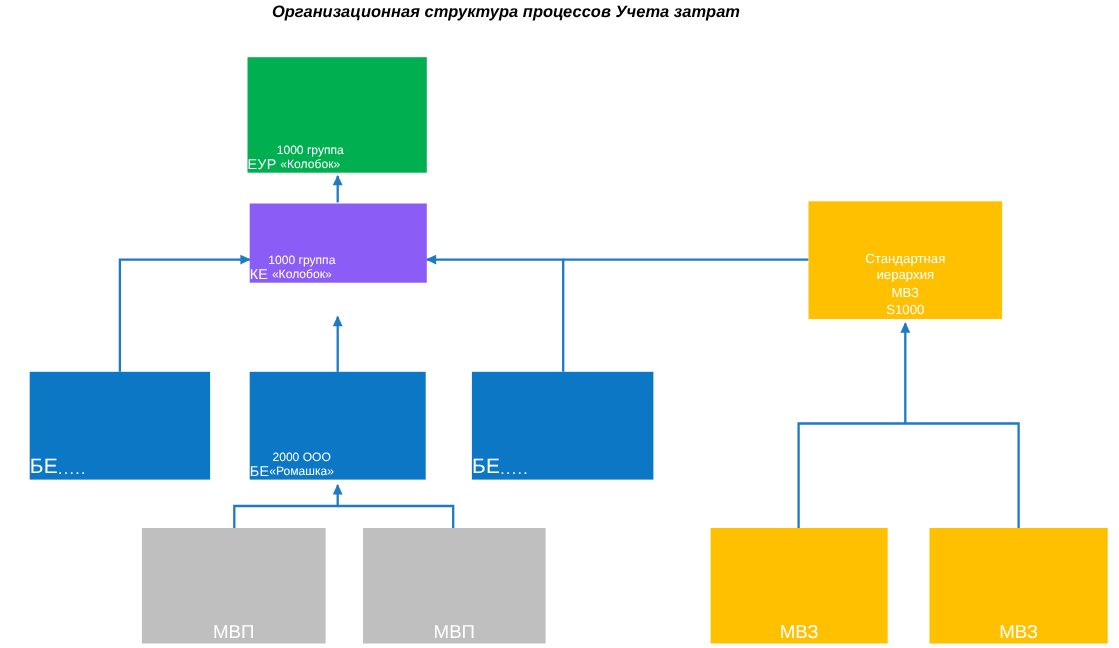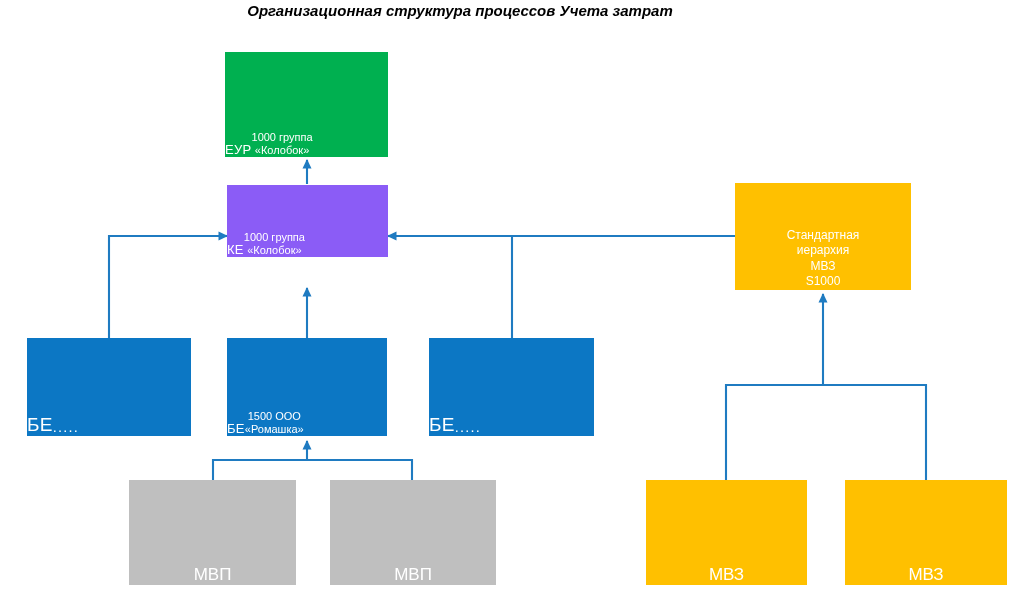--- a/index.html
+++ b/index.html
@@ -150,21 +150,21 @@
 S1000</div>
   </div>
 
   <div class="node" id="node-be-1">
     <div class="ttl big">БЕ</div>
     <div class="dots">.....</div>
   </div>
 
   <div class="node" id="node-be-2">
     <div class="ttl">БЕ</div>
-    <div class="sub">1500 ООО
+    <div class="sub">2000 ООО
 «Ромашка»</div>
   </div>
 
   <div class="node" id="node-be-3">
     <div class="ttl big">БЕ</div>
     <div class="dots">.....</div>
   </div>
 
   <div class="node" id="node-mvp-1">
     <div class="lbl">МВП</div>

